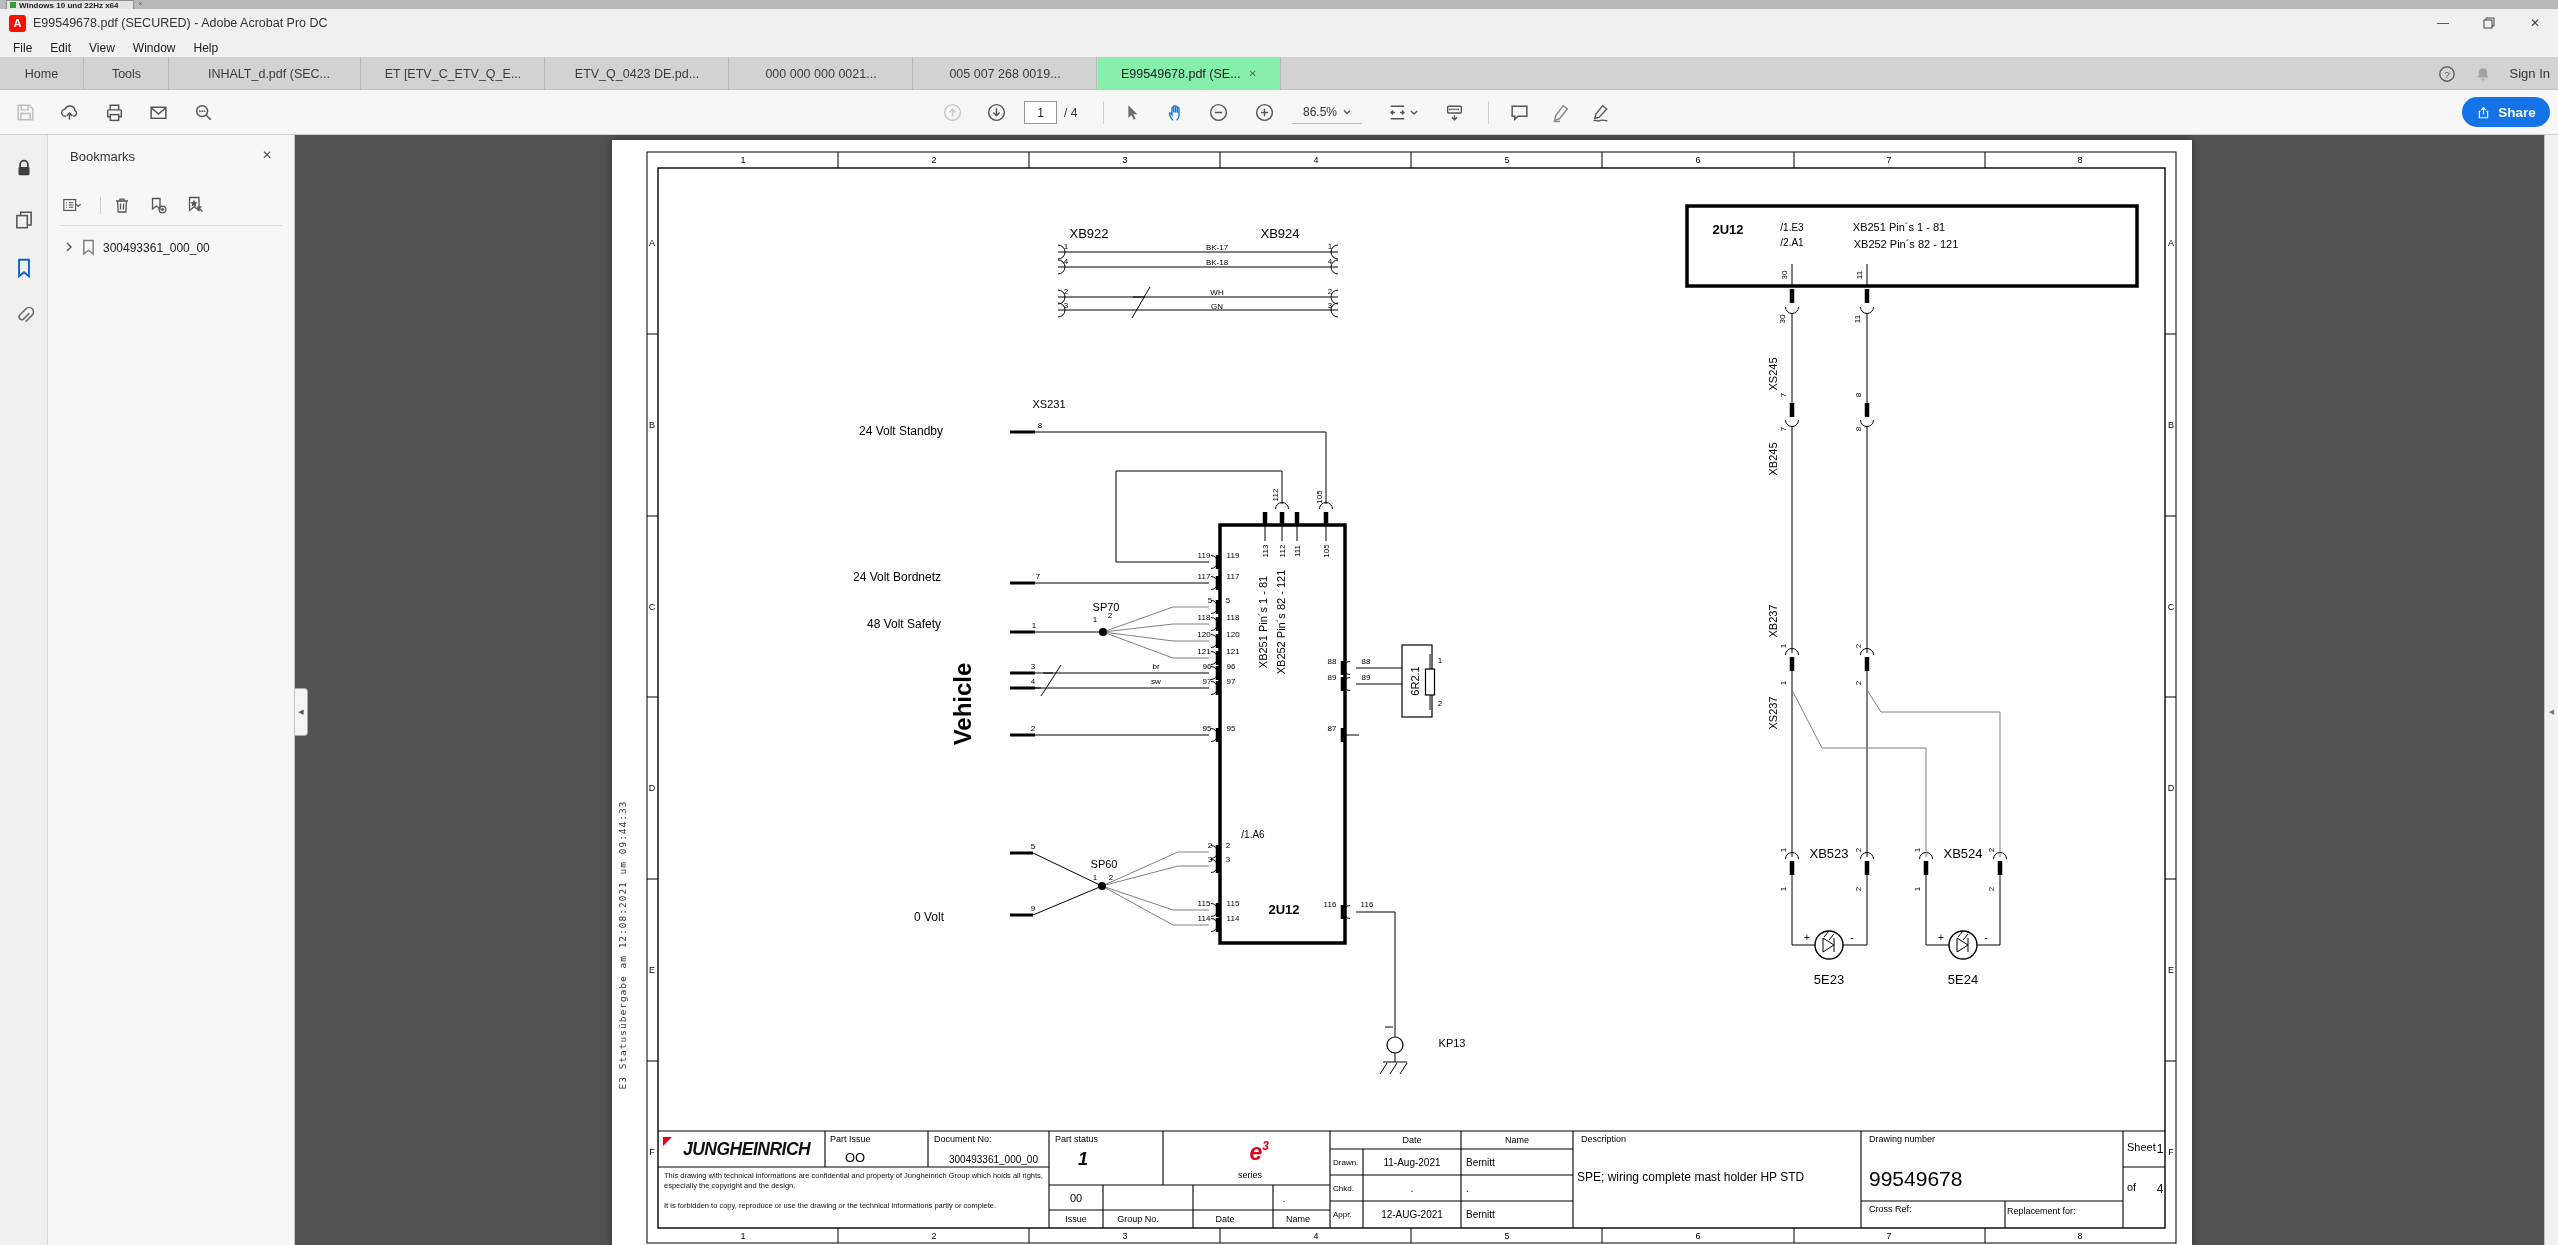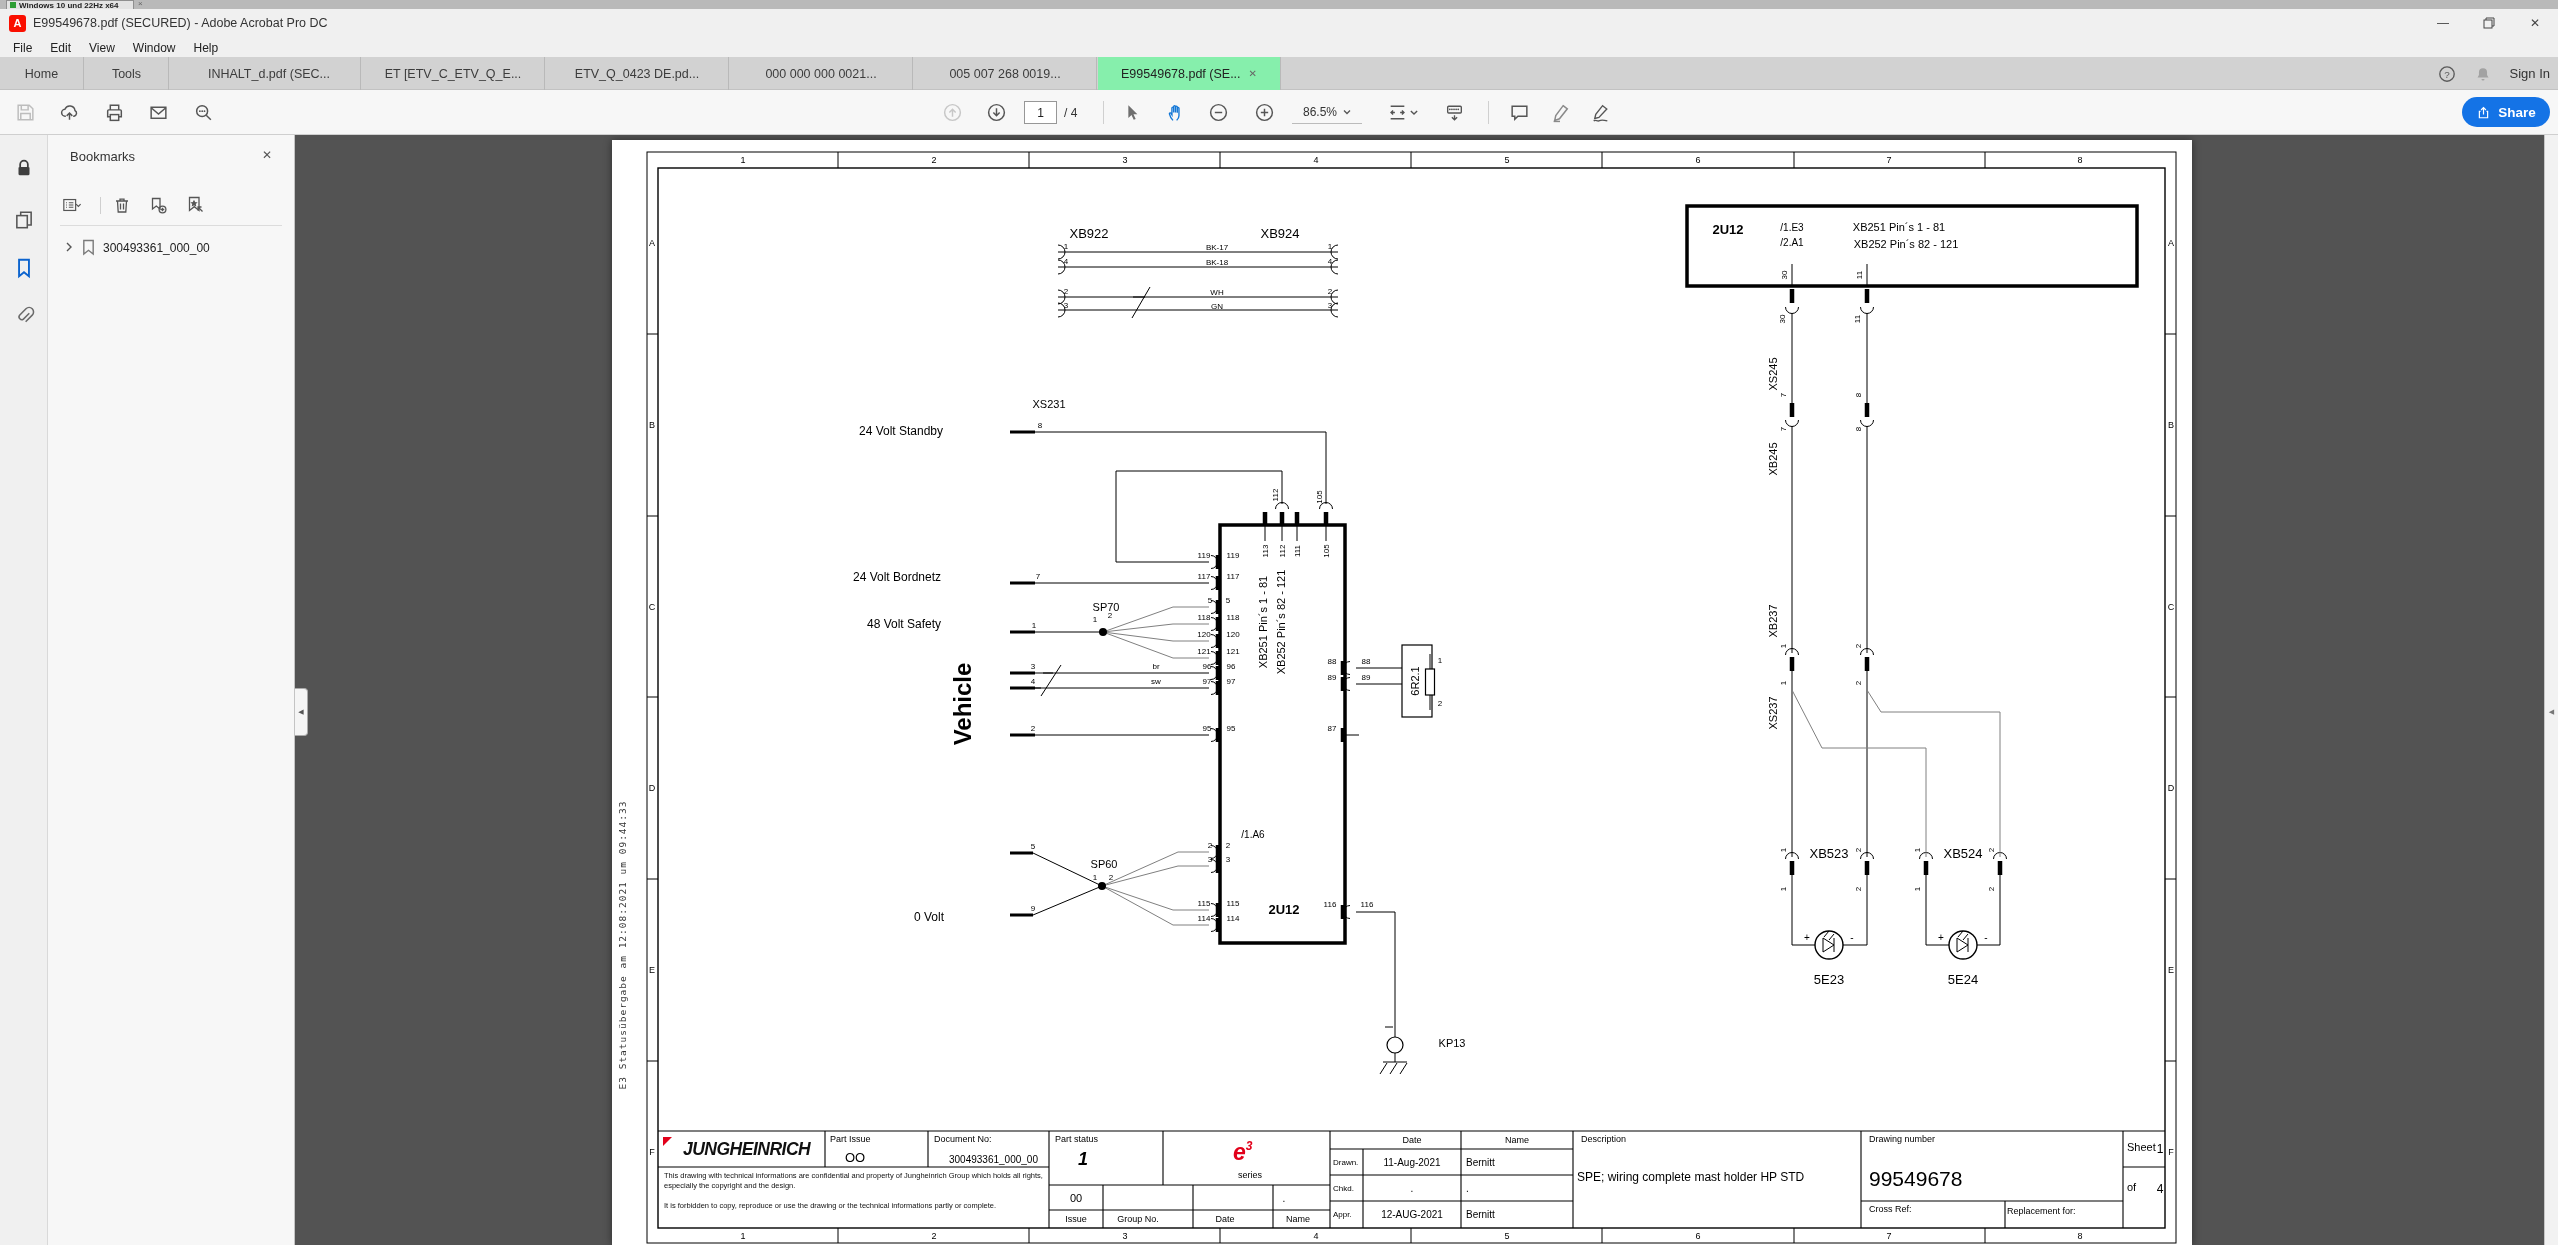--- a/index.html
+++ b/index.html
@@ -66,21 +66,21 @@
   #wires { position:absolute; left:0; top:0; }
   #diagram-labels { position:absolute; left:0; top:0; width:1557px; height:1097px; pointer-events:none; }
   .dlab { position:absolute; white-space:nowrap; color:#000; font-family:"Liberation Sans",sans-serif; }
   .dlab.b { font-weight:bold; }
   .dlab.i { font-style:italic; }
 
   #jh-logo { position:absolute; left:31px; top:992px; font-size:17.5px; font-weight:900; font-style:italic; letter-spacing:-0.5px; color:#111;margin-left:19px; }
   #jh-accent { position:absolute; left:30px; top:990px; width:0; height:0; border-left:9px solid #e2001a; border-bottom:9px solid transparent; }
   #disc1 { position:absolute; left:31px; top:1024px; width:380px; font-size:7.5px; line-height:1.3; color:#111; }
   #disc2 { position:absolute; left:31px; top:1054px; width:380px; font-size:7.5px; line-height:1.3; color:#111; }
-  #e3-logo { position:absolute; left:600px; top:992px; width:36px; text-align:left; color:#e2001a; font-weight:bold; font-style:italic; }
+  #e3-logo { position:absolute; left:600px; top:992px; width:36px; text-align:right; color:#e2001a; font-weight:bold; font-style:italic; }
   #e3-logo .e { font-size:23px; line-height:20px; }
   #e3-logo .three { font-size:12px; vertical-align:10px; }
 </style>
 </head>
 <body>
 
 <div id="vm-strip">
   <div id="vm-tab">
     <span class="vmicon"></span>
     <span>Windows 10 und 22Hz x64</span>

